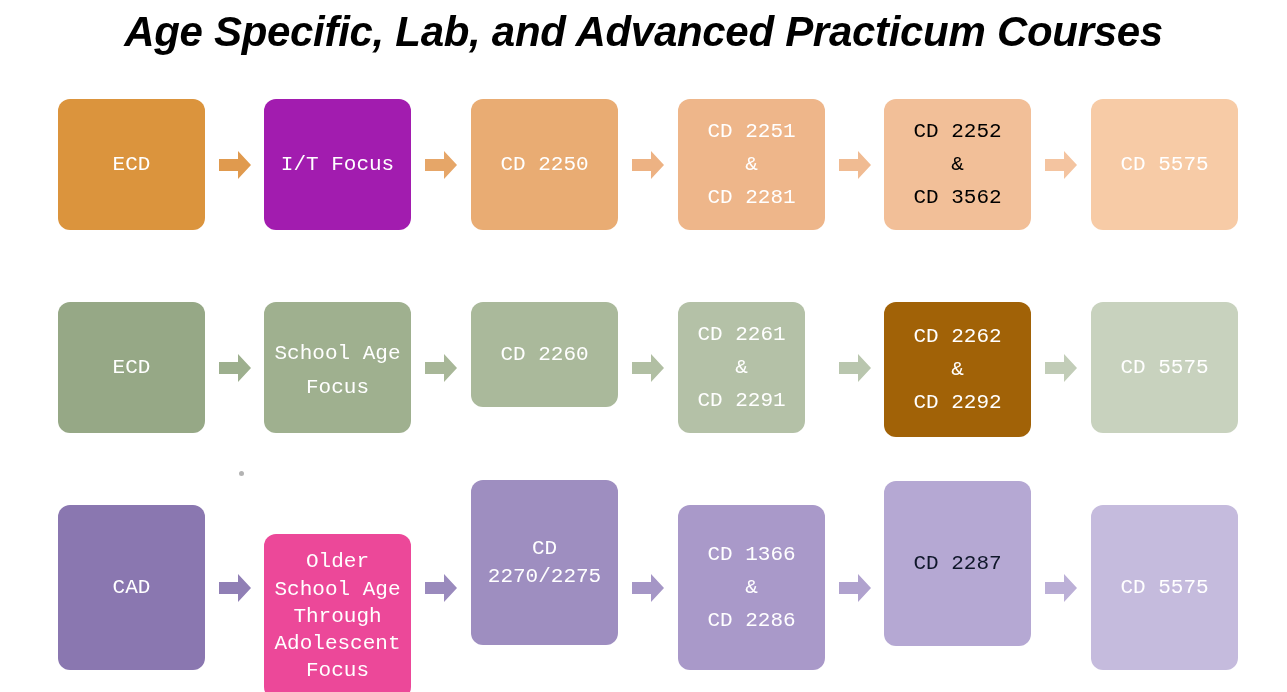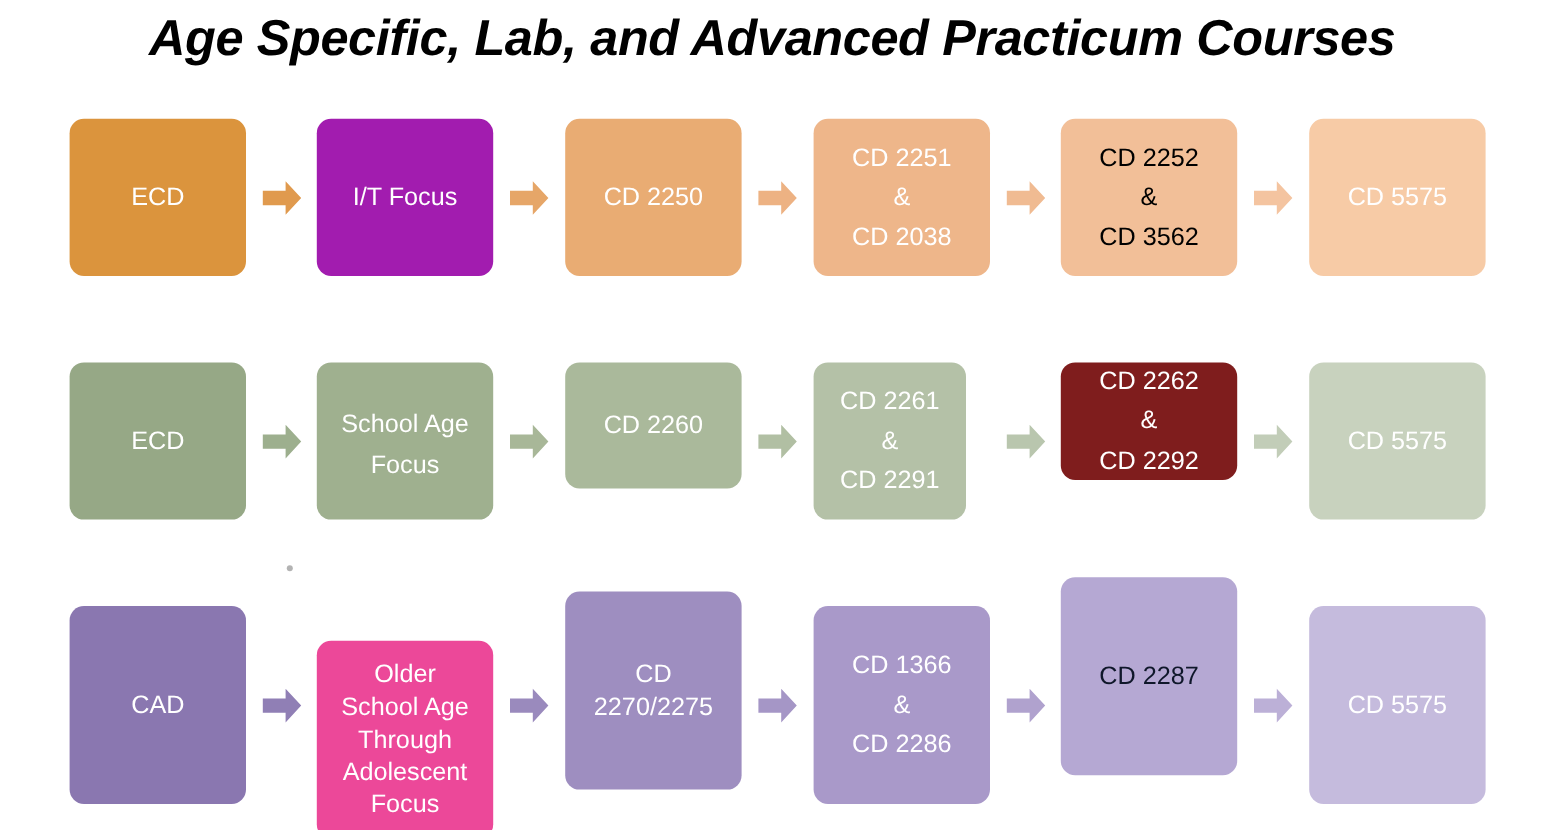--- a/index.html
+++ b/index.html
@@ -45,21 +45,21 @@
   }
 
   .node {
     position: absolute;
     border-radius: 12px;
     display: flex;
     align-items: center;
     justify-content: center;
     text-align: center;
     color: #ffffff;
-    font-family: Liberation Sans, sans-serif;
+    font-family: Liberation Mono, monospace;
     font-size: 21px;
     line-height: 1.30;
     box-sizing: border-box;
     padding: 4px 6px;
   }
 
   .node .lines {
     display: block;
     width: 100%;
   }
@@ -127,21 +127,21 @@
         <svg viewBox="0 0 34 34" xmlns="http://www.w3.org/2000/svg" aria-hidden="true">
           <path d="M1 11 H20 V3 L33 17 L20 31 V23 H1 Z" fill="#EDB283"></path>
         </svg>
       </div>
       <div class="node" style="left: 678px; top: 99px; width: 147px; height: 131px; background: rgb(238, 182, 138); font-size: 21px; color: rgb(255, 255, 255);">
         <span class="lines">
           <span>CD 2251</span>
           <span class="gap"></span>
           <span>&amp;</span>
           <span class="gap"></span>
-          <span>CD 2038</span>
+          <span>CD 2281</span>
         </span>
       </div>
       <div class="arrow" style="left: 837.5px; top: 147.5px;">
         <svg viewBox="0 0 34 34" xmlns="http://www.w3.org/2000/svg" aria-hidden="true">
           <path d="M1 11 H20 V3 L33 17 L20 31 V23 H1 Z" fill="#F0BB92"></path>
         </svg>
       </div>
       <div class="node" style="left: 884px; top: 99px; width: 147px; height: 131px; background: rgb(242, 191, 152); font-size: 21px; color: #000000;">
         <span class="lines">
           <span>CD 2252</span>
@@ -203,21 +203,21 @@
           <span>&amp;</span>
           <span class="gap"></span>
           <span>CD 2291</span>
         </span>
       </div>
       <div class="arrow" style="left: 837.5px; top: 350.5px;">
         <svg viewBox="0 0 34 34" xmlns="http://www.w3.org/2000/svg" aria-hidden="true">
           <path d="M1 11 H20 V3 L33 17 L20 31 V23 H1 Z" fill="#B9C6AE"></path>
         </svg>
       </div>
-      <div class="node" style="left: 884px; top: 302px; width: 147px; height: 98px; background: #7f1d1d; font-size: 21px; color: rgb(255, 255, 255);">
+      <div class="node" style="left: 884px; top: 302px; width: 147px; height: 135px; background: #a16207; font-size: 21px; color: rgb(255, 255, 255);">
         <span class="lines">
           <span>CD 2262</span>
           <span class="gap"></span>
           <span>&amp;</span>
           <span class="gap"></span>
           <span>CD 2292</span>
         </span>
       </div>
       <div class="arrow" style="left: 1044px; top: 350.5px;">
         <svg viewBox="0 0 34 34" xmlns="http://www.w3.org/2000/svg" aria-hidden="true">
@@ -248,21 +248,21 @@
           <span>Through</span>
           <span>Adolescent</span>
           <span>Focus</span>
         </span>
       </div>
       <div class="arrow" style="left: 424px; top: 570.5px;">
         <svg viewBox="0 0 34 34" xmlns="http://www.w3.org/2000/svg" aria-hidden="true">
           <path d="M1 11 H20 V3 L33 17 L20 31 V23 H1 Z" fill="#9A8ABD"></path>
         </svg>
       </div>
-      <div class="node" style="left: 471px; top: 493px; width: 147px; height: 165px; background: rgb(158, 142, 192); font-size: 21px; color: rgb(255, 255, 255);">
+      <div class="node" style="left: 471px; top: 480px; width: 147px; height: 165px; background: rgb(158, 142, 192); font-size: 21px; color: rgb(255, 255, 255);">
         <span class="lines">
           <span>CD</span>
           <span>2270/2275</span>
         </span>
       </div>
       <div class="arrow" style="left: 631px; top: 570.5px;">
         <svg viewBox="0 0 34 34" xmlns="http://www.w3.org/2000/svg" aria-hidden="true">
           <path d="M1 11 H20 V3 L33 17 L20 31 V23 H1 Z" fill="#A596C6"></path>
         </svg>
       </div>

